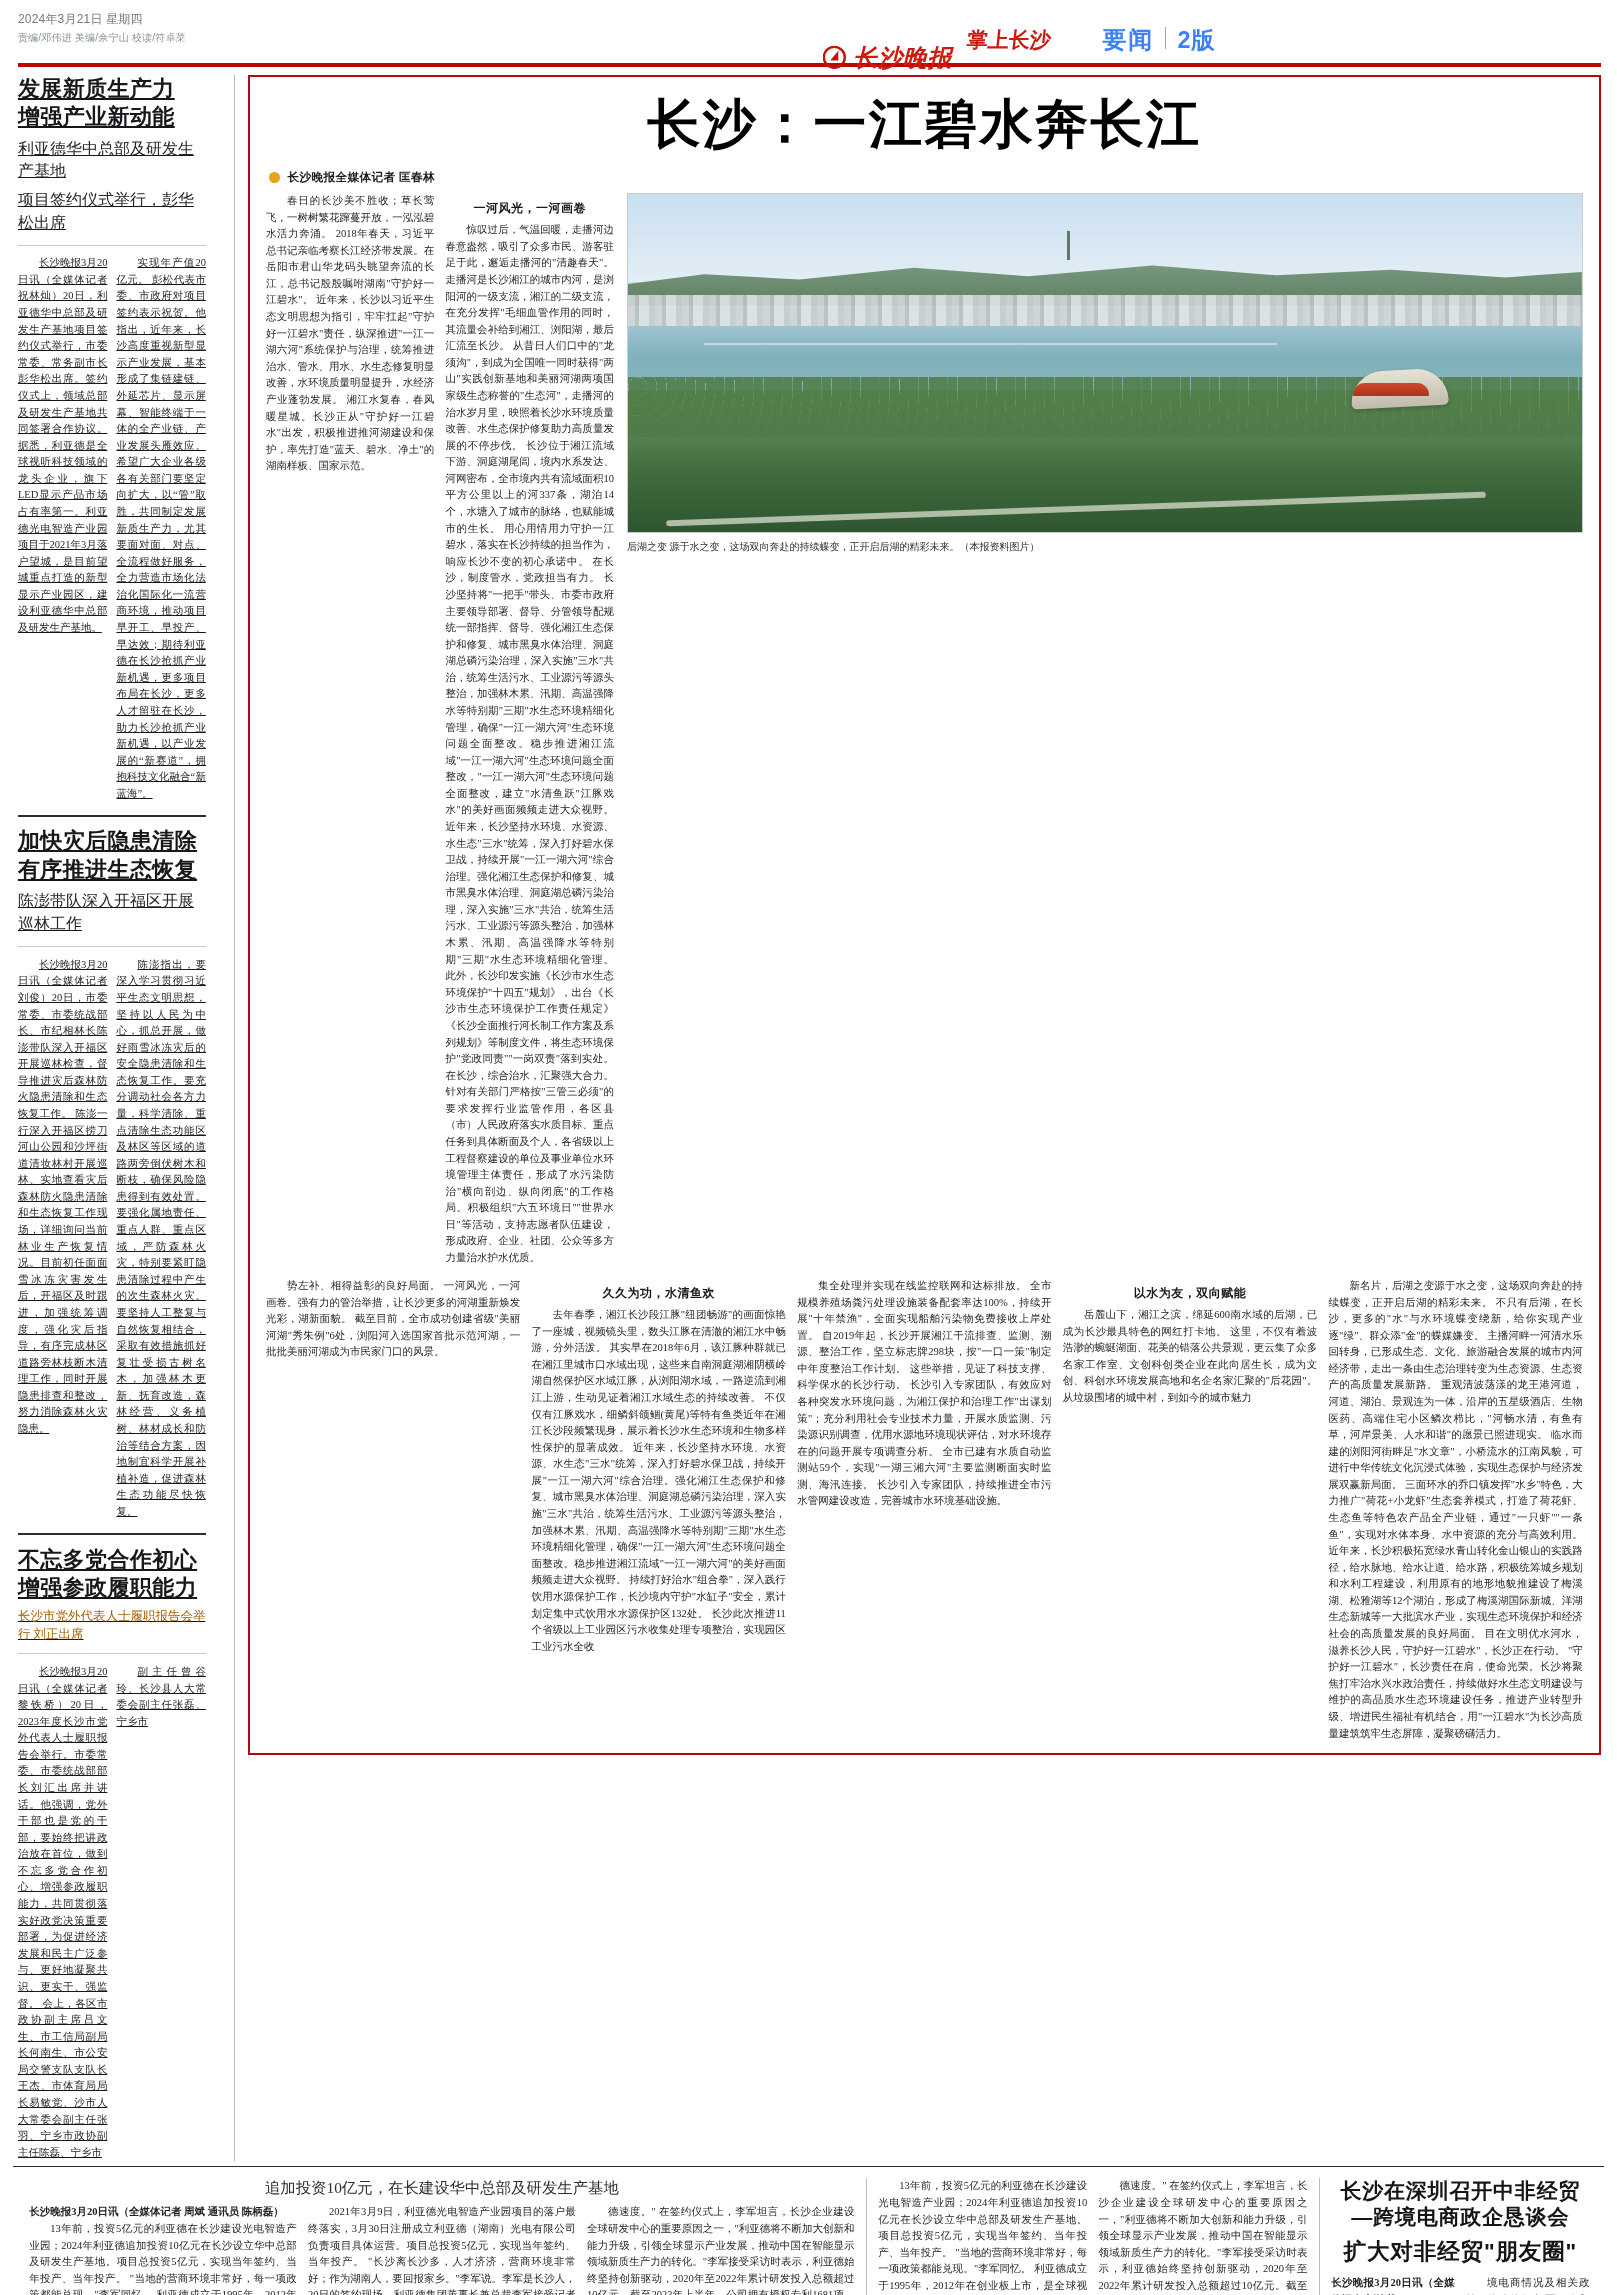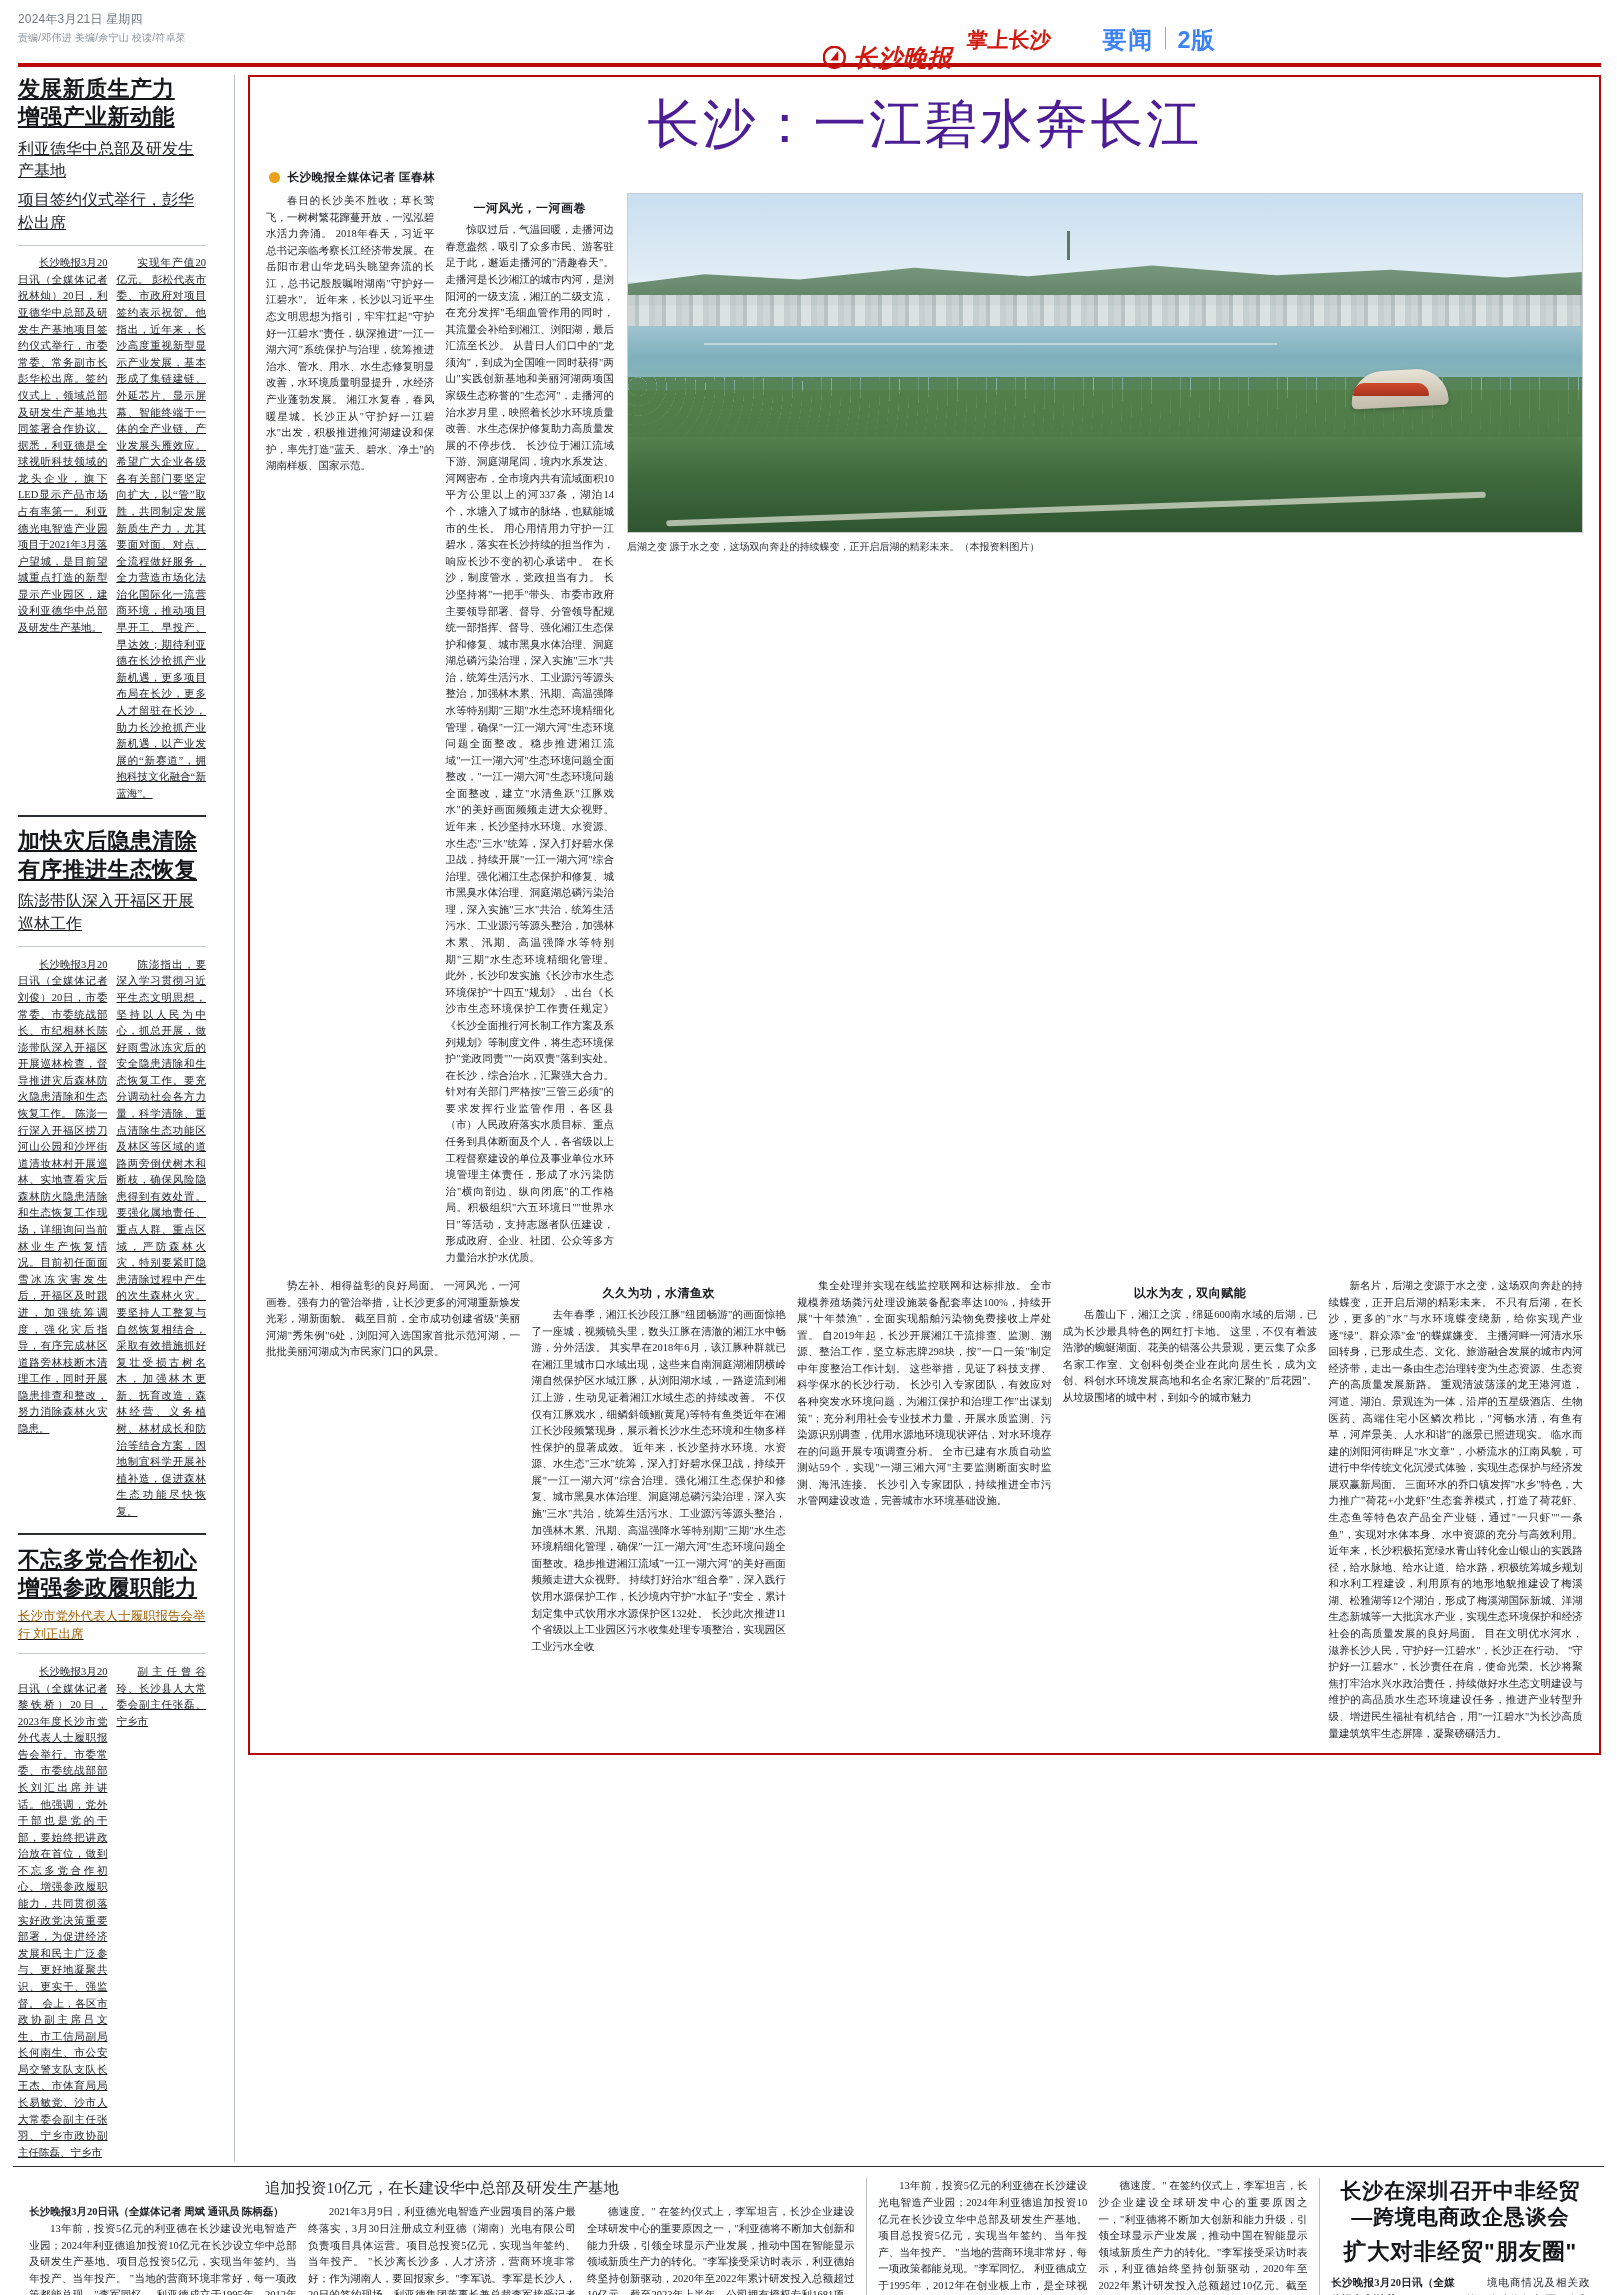--- a/index.html
+++ b/index.html
@@ -61,22 +61,22 @@
     font-family:"Liberation Serif", serif; font-size:10.5px; line-height:1.58;
     text-align:justify; color:#1d2024; text-indent:2em;
   }
   .body-txt.nind { text-indent:0; }
   .bold-lead { font-weight:700; }
   .sec-div { height:1.6px; background:#2b2f33; margin:13px 0 10.5px; }
 
   
   .main-frame { border:2.4px solid #b5080a; padding: 13px 16px 11.3px; position:relative; }
   .main-title {
-    font-family:"Liberation Sans", sans-serif; font-weight:400;
-    font-size:53px; letter-spacing:2.4px; text-align:center; color:#4c1d95;
+    font-family:"Liberation Sans", sans-serif; font-weight:700;
+    font-size:53px; letter-spacing:2.4px; text-align:center; color:#000000;
     line-height:1.08; margin: 4.9px 0 18px;
   }
   .byline { display:flex; align-items:center; gap:8px; margin: 0 0 8px 3.2px; }
   .byline .dot { width:10.5px; height:10.5px; border-radius:50%; background:#eaa21a; display:inline-block; }
   .byline .txt { font-family:"Liberation Sans", sans-serif; font-size:11.7px; font-weight:700; color:#1c1f23; letter-spacing:0.3px; }
 
   .hero-row { display:flex; gap:13px; align-items:flex-start; }
   .hero-textcols { width:348px; display:flex; gap:11.3px; }
   .hero-textcols .c { flex:1; }
   .hero-figure { flex:1; }

